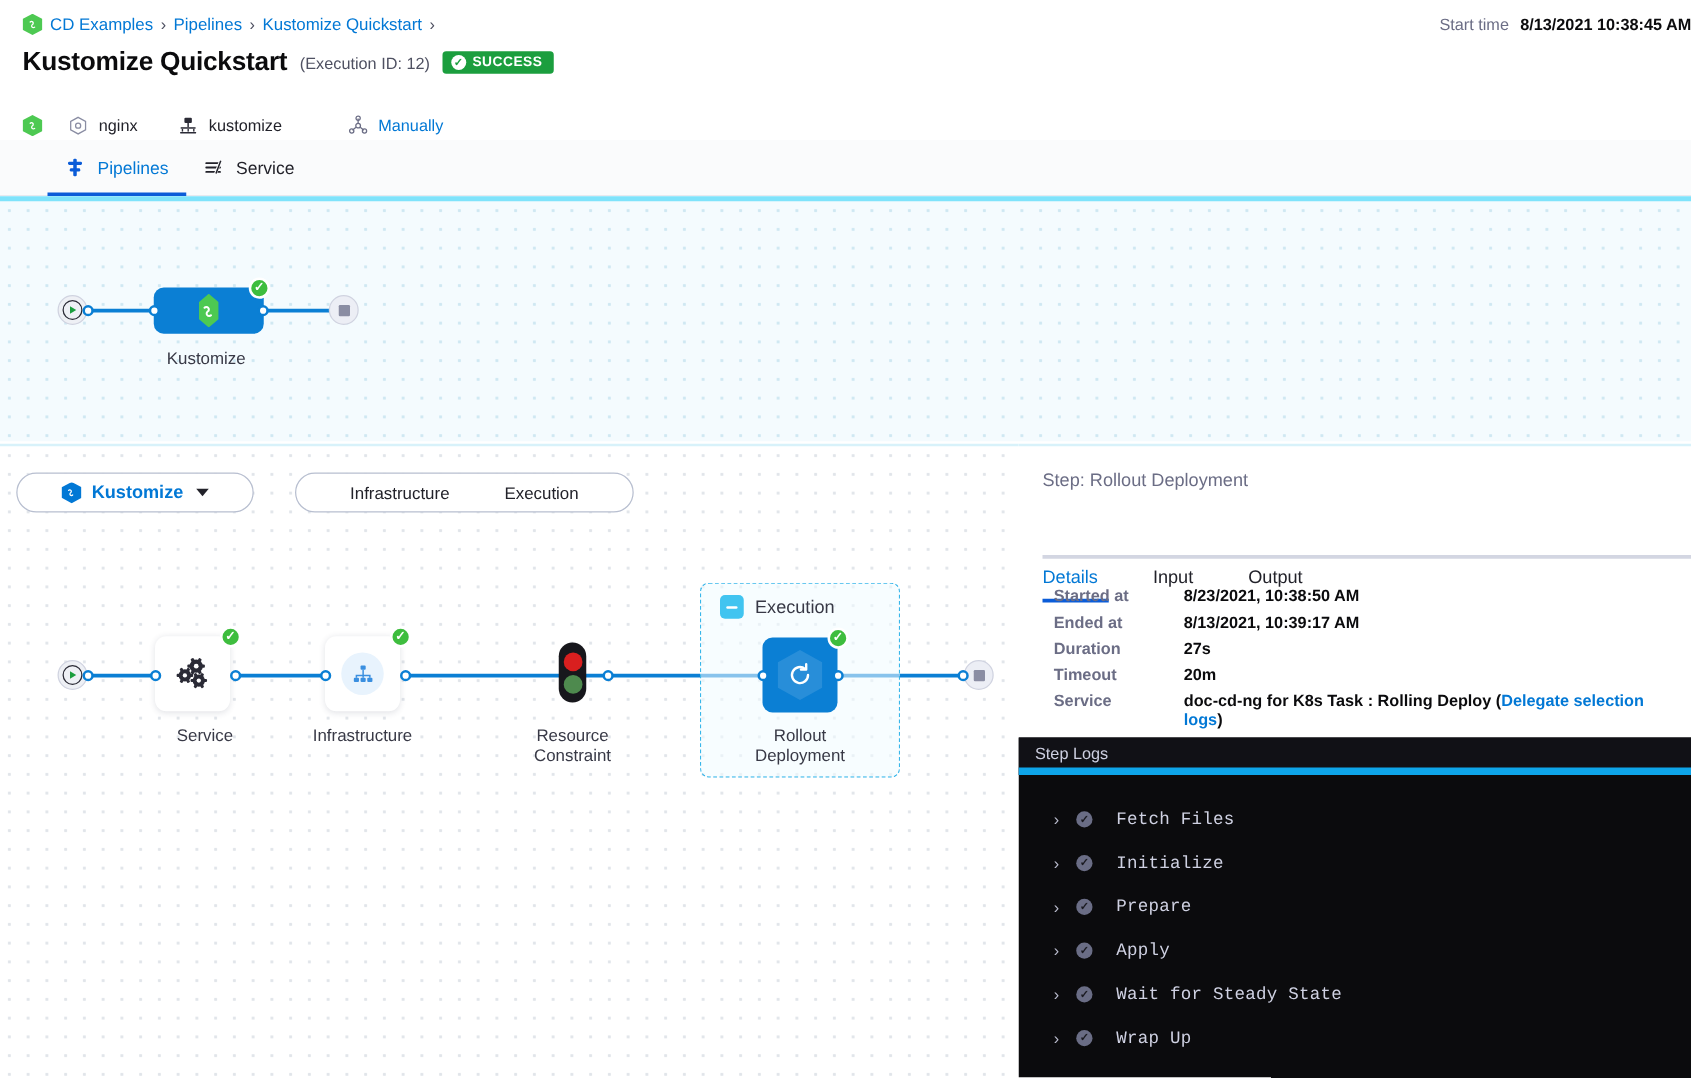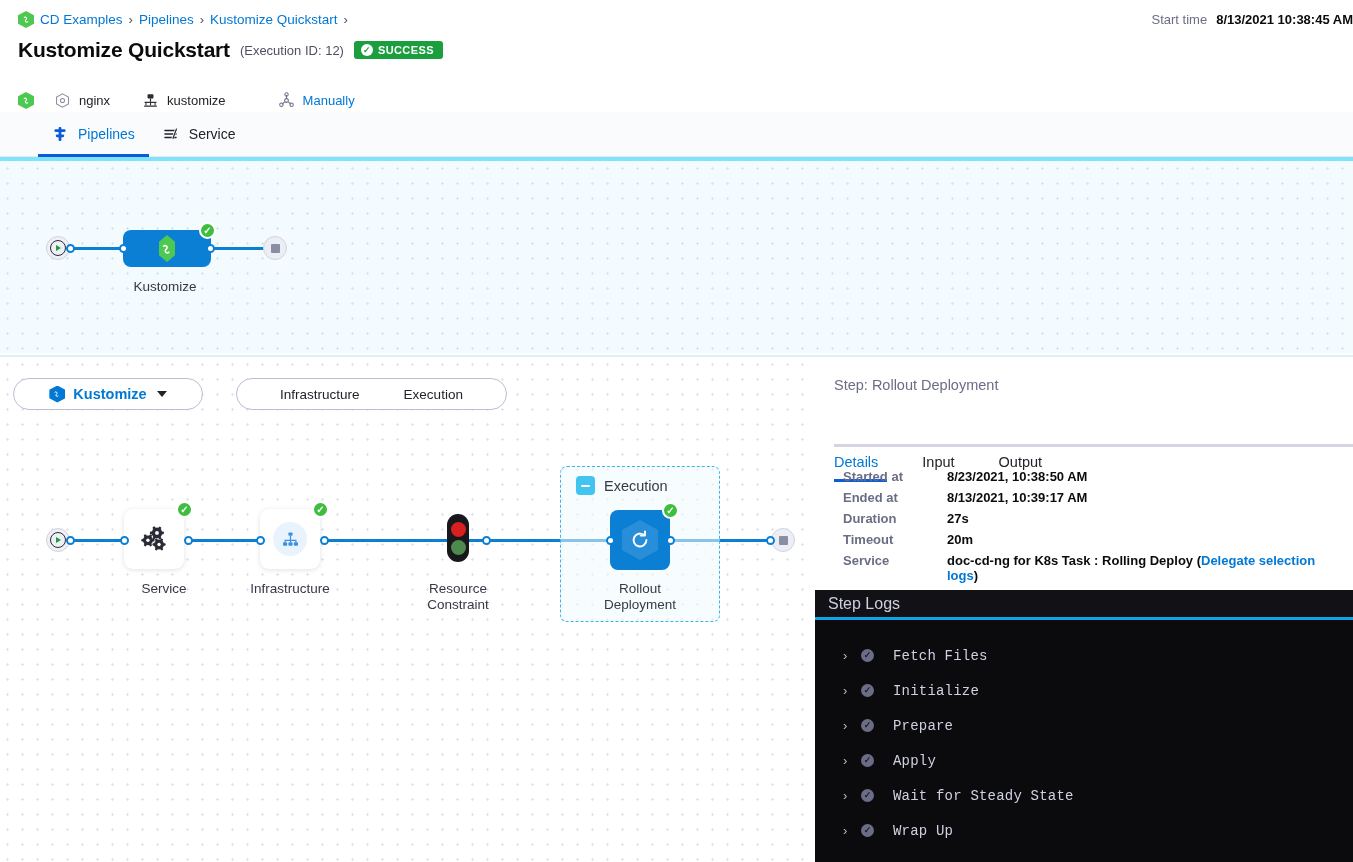--- a/index.html
+++ b/index.html
@@ -223,21 +223,21 @@
   .rp-v { color: #0b0b0d; font-weight: bold; }
   .rp-v a { color: #0278d5; font-weight: bold; text-decoration: none; cursor: pointer; }
 
   
   .logs {
     position: absolute; left: 815px; top: 590px; width: 538px; height: 272px;
     background: #0b0b0d;
   }
   .logs-head {
     height: 30px; display: flex; align-items: center; padding-left: 13px;
-    font-size: 16px; color: #cdcfe0; border-bottom: 3px solid #0ea5e9;
+    font-size: 13px; color: #cdcfe0; border-bottom: 6px solid #0ea5e9;
     background: #111116;
   }
   .log-list { padding-top: 18px; }
   .log-row {
     display: flex; align-items: center; height: 35px;
     padding-left: 28px; gap: 0; cursor: pointer;
   }
   .log-chev {
     width: 18px; color: #b9bbcc; font-size: 13px; line-height: 1;
   }

